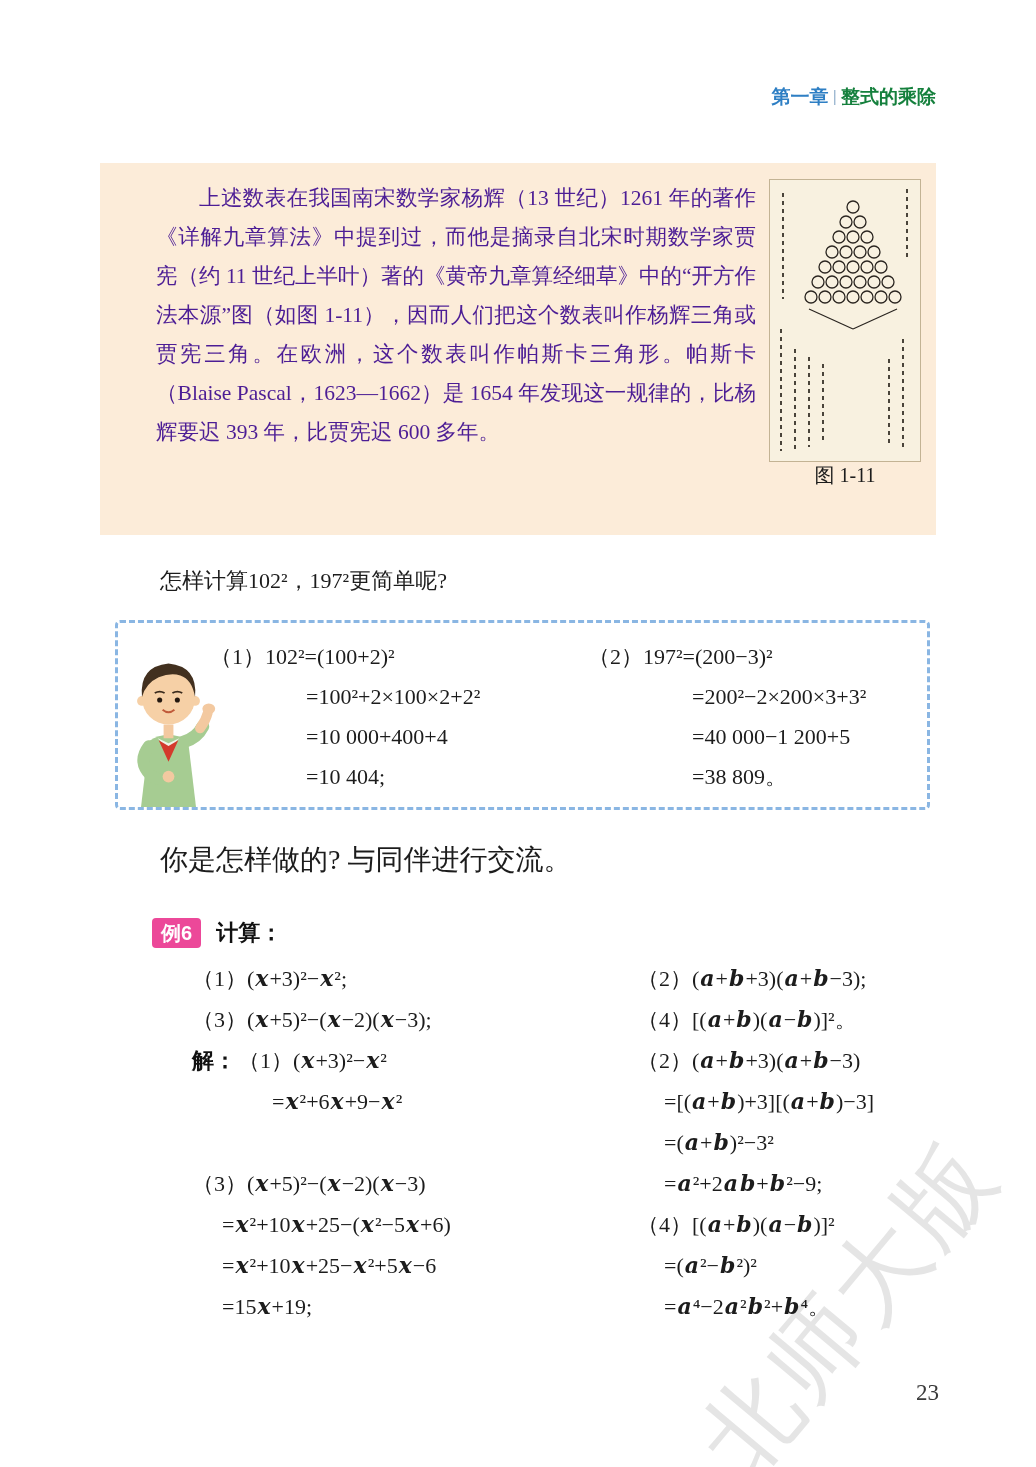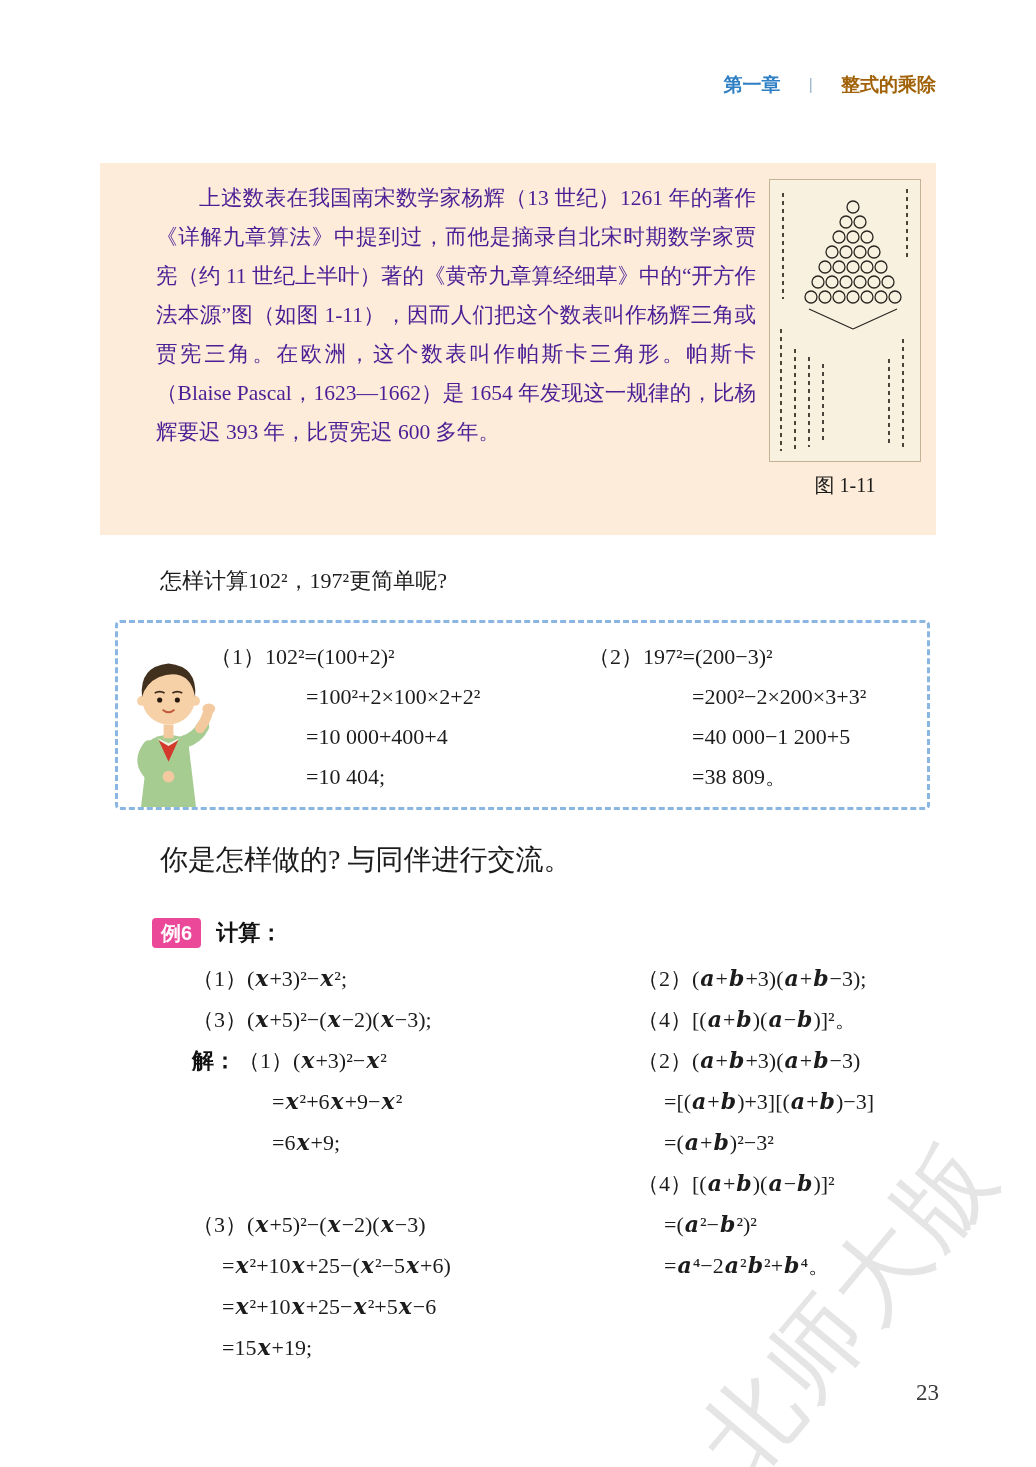--- a/index.html
+++ b/index.html
@@ -5,41 +5,41 @@
   * { margin:0; padding:0; box-sizing:border-box; }
   html,body { background:#ffffff; }
   body {
     width:1036px; height:1467px; position:relative; overflow:hidden;
     font-family:"Liberation Serif","DejaVu Serif",serif; color:#1c1c1c;
   }
   .page { position:absolute; inset:0; }
 
   
   .chapter-header {
-    position:absolute; top:72px; right:100px;
-    display:flex; align-items:center; gap:28px;
+    position:absolute; top:84px; right:100px;
+    display:flex; align-items:center; gap:4px;
     font-family:"Liberation Sans","DejaVu Sans",sans-serif;
     font-size:19px; font-weight:bold;
   }
   .chapter-num { color:#2e7fc4; }
   .hdr-divider { color:#9fb9d2; font-weight:normal; font-size:17px; }
-  .chapter-title { color:#a16207; }
+  .chapter-title { color:#15803d; }
 
   
   .history-box {
     position:absolute; left:100px; top:163px; width:836px; height:372px;
     background:#fcecd9; display:flex; padding:16px 12px 16px 56px;
   }
   .history-text {
     width:600px; font-size:21.5px; line-height:39px;
     text-indent:2em; text-align:justify; color:#4c1d95;
   }
   .figure-col { width:158px; margin-left:10px; display:flex; flex-direction:column; align-items:center; }
   .manuscript { width:152px; height:283px; background:#f8f1e0; }
-  .fig-caption { margin-top:10px; font-size:20px; color:#1c1c1c; }
+  .fig-caption { font-size:20px; color:#1c1c1c; }
 
   
   .question { position:absolute; left:160px; top:566px; font-size:22px; }
 
   
   .dialog-box {
     position:absolute; left:115px; top:620px; width:815px; height:190px;
     border:3px dashed #8ab6e3; border-radius:5px; background:#fff;
   }
   .avatar-wrap { position:absolute; left:4px; bottom:0; width:94px; height:165px; }
@@ -216,33 +216,33 @@
     <span class="ex-badge">例6</span>
     <span class="ex-label">计算：</span>
   </div>
 
   <div class="worksheet">
     <div class="ws-col ws-left">
       <div class="wline math">（1）(<em class="mvar">x</em>+3)²−<em class="mvar">x</em>²;</div>
       <div class="wline math">（3）(<em class="mvar">x</em>+5)²−(<em class="mvar">x</em>−2)(<em class="mvar">x</em>−3);</div>
       <div class="wline"><span class="jie">解：</span><span class="math">（1）(<em class="mvar">x</em>+3)²−<em class="mvar">x</em>²</span></div>
       <div class="wline math ind-a">=<em class="mvar">x</em>²+6<em class="mvar">x</em>+9−<em class="mvar">x</em>²</div>
-      <div class="wline math ind-a">=6<em class="mvar">x</em>+9;</div>
       <div class="wline spacer"></div>
       <div class="wline math">（3）(<em class="mvar">x</em>+5)²−(<em class="mvar">x</em>−2)(<em class="mvar">x</em>−3)</div>
       <div class="wline math ind-b">=<em class="mvar">x</em>²+10<em class="mvar">x</em>+25−(<em class="mvar">x</em>²−5<em class="mvar">x</em>+6)</div>
       <div class="wline math ind-b">=<em class="mvar">x</em>²+10<em class="mvar">x</em>+25−<em class="mvar">x</em>²+5<em class="mvar">x</em>−6</div>
       <div class="wline math ind-b">=15<em class="mvar">x</em>+19;</div>
     </div>
     <div class="ws-col ws-right">
       <div class="wline math">（2）(<em class="mvar">a</em>+<em class="mvar">b</em>+3)(<em class="mvar">a</em>+<em class="mvar">b</em>−3);</div>
       <div class="wline math">（4）[(<em class="mvar">a</em>+<em class="mvar">b</em>)(<em class="mvar">a</em>−<em class="mvar">b</em>)]²。</div>
       <div class="wline math">（2）(<em class="mvar">a</em>+<em class="mvar">b</em>+3)(<em class="mvar">a</em>+<em class="mvar">b</em>−3)</div>
       <div class="wline math ind-c">=[(<em class="mvar">a</em>+<em class="mvar">b</em>)+3][(<em class="mvar">a</em>+<em class="mvar">b</em>)−3]</div>
       <div class="wline math ind-c">=(<em class="mvar">a</em>+<em class="mvar">b</em>)²−3²</div>
+      <div class="wline math ind-c">=<em class="mvar">a</em>²+2<em class="mvar">a</em><em class="mvar">b</em>+<em class="mvar">b</em>²−9;</div>
       <div class="wline math">（4）[(<em class="mvar">a</em>+<em class="mvar">b</em>)(<em class="mvar">a</em>−<em class="mvar">b</em>)]²</div>
       <div class="wline math ind-c">=(<em class="mvar">a</em>²−<em class="mvar">b</em>²)²</div>
       <div class="wline math ind-c">=<em class="mvar">a</em>⁴−2<em class="mvar">a</em>²<em class="mvar">b</em>²+<em class="mvar">b</em>⁴。</div>
     </div>
   </div>
 
   <div class="watermark">北师大版</div>
   <div class="page-number">23</div>
 
 </div>

